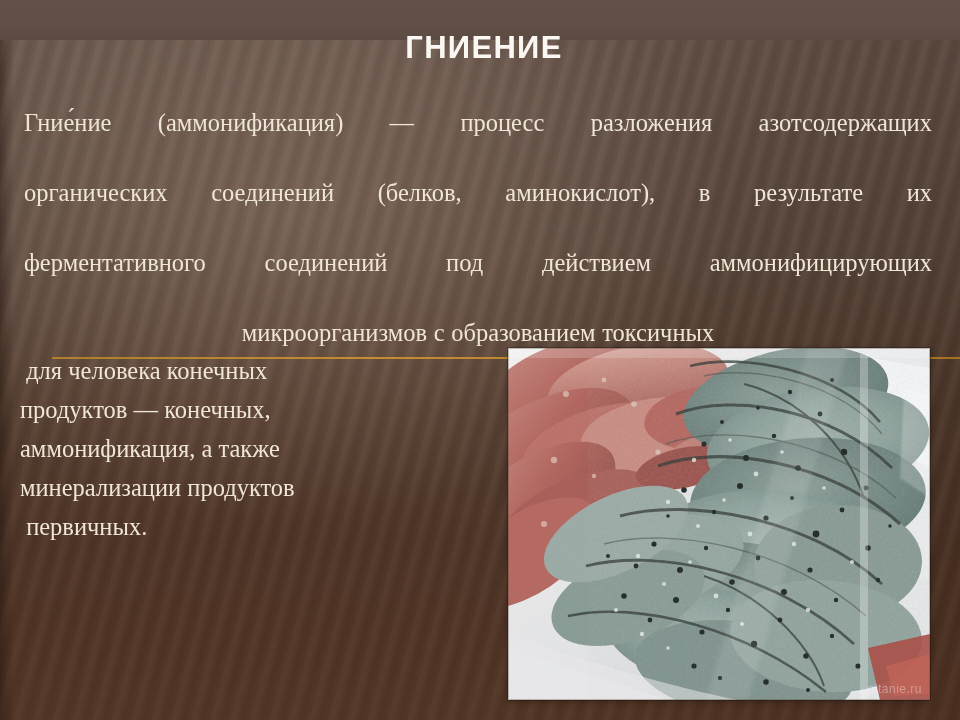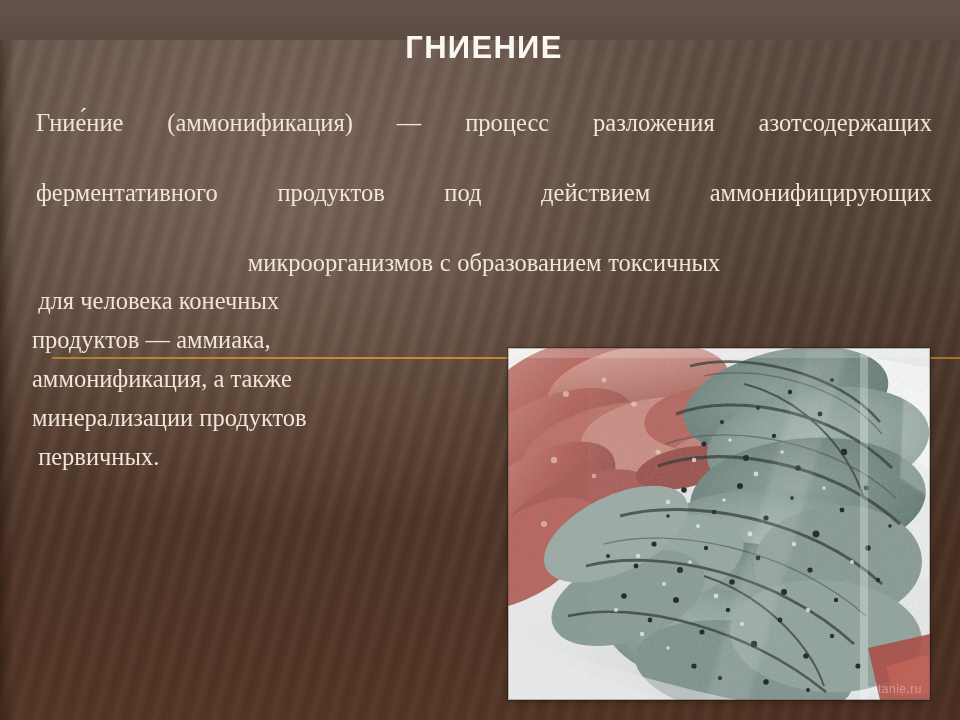--- a/index.html
+++ b/index.html
@@ -86,32 +86,32 @@
     z-index:6;
   }
 
   
   .body-wrap {
     position:absolute; left:0; top:105px; width:960px;
     z-index:6;
     color:#efe6d8;
   }
   .para {
-    padding:0 28px 0 36px;
+    padding:0 28px 0 24px;
     font-size:24.5px;
     line-height:35px;
     text-align:justify;
     text-justify:inter-word;
     word-spacing:0.5px;
   }
   .para .j { display:block; text-align:justify; }
   .para .j::after { content:""; display:inline-block; width:100%; }
   .para .last { display:block; text-align:center; }
 
-  .lines { margin-top:1px; padding-left:32px; }
+  .lines { margin-top:1px; padding-left:20px; }
   .lines .ln {
     font-size:24.5px;
     line-height:39px;
     white-space:pre;
     color:#efe6d8;
   }
 
   
   .rule {
     position:absolute; left:52px; top:357px; width:908px; height:2px;
@@ -152,26 +152,27 @@
   <div class="bg-stripes2"></div>
   <div class="bg-bottom"></div>
   <div class="bg-leftstrip"></div>
   <div class="top-band"></div>
 
   <div class="title">ГНИЕНИЕ</div>
 
   <div class="body-wrap">
     <div class="para">
       <span class="j">Гние́ние (аммонификация) — процесс разложения азотсодержащих</span>
-      <span class="j">ферментативного продуктов под действием аммонифицирующих</span>
+      <span class="j">органических соединений (белков, аминокислот), в результате их</span>
+      <span class="j">ферментативного соединений под действием аммонифицирующих</span>
       <span class="last">микроорганизмов с образованием токсичных</span>
     </div>
     <div class="lines">
       <div class="ln"> для человека конечных</div>
-      <div class="ln">продуктов — аммиака,</div>
+      <div class="ln">продуктов — конечных,</div>
       <div class="ln">аммонификация, а также</div>
       <div class="ln">минерализации продуктов</div>
       <div class="ln"> первичных.</div>
     </div>
   </div>
 
   <div class="rule"></div>
 
   <div class="photo-frame">
     <svg viewBox="0 0 422 352" preserveAspectRatio="none">

